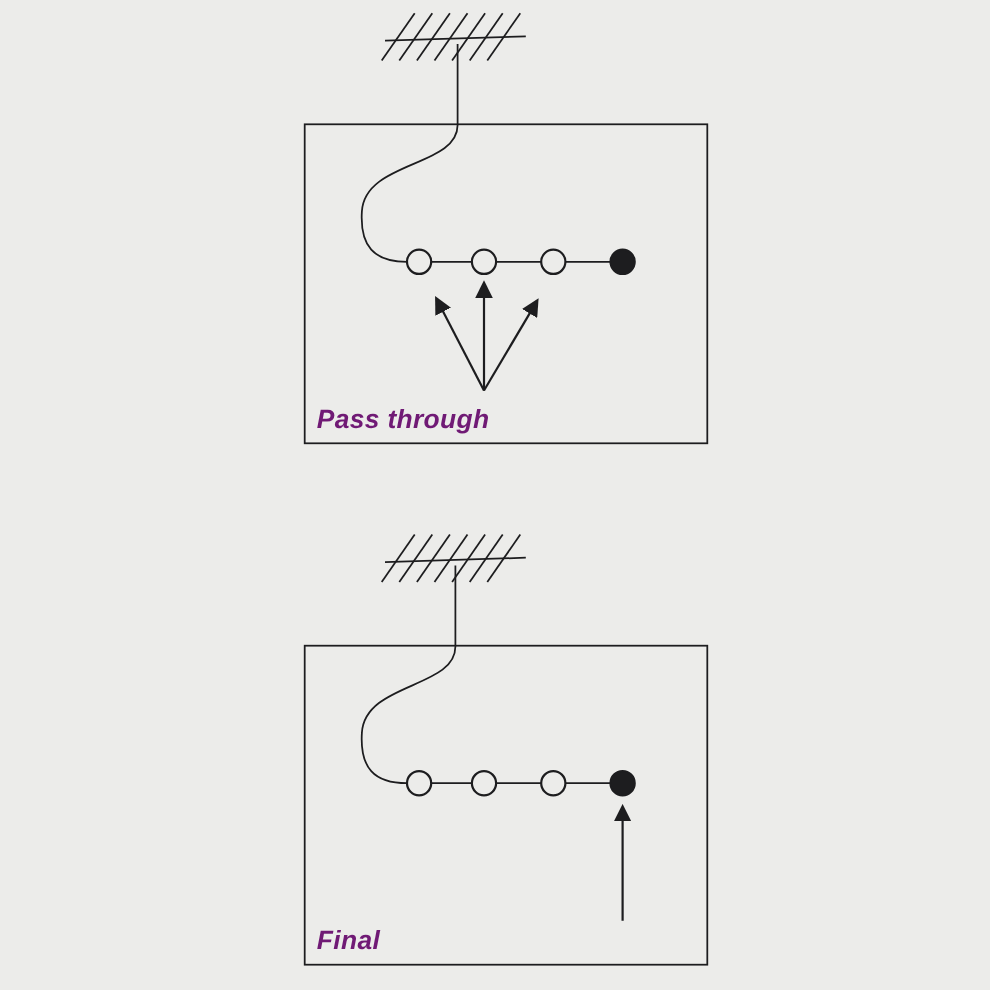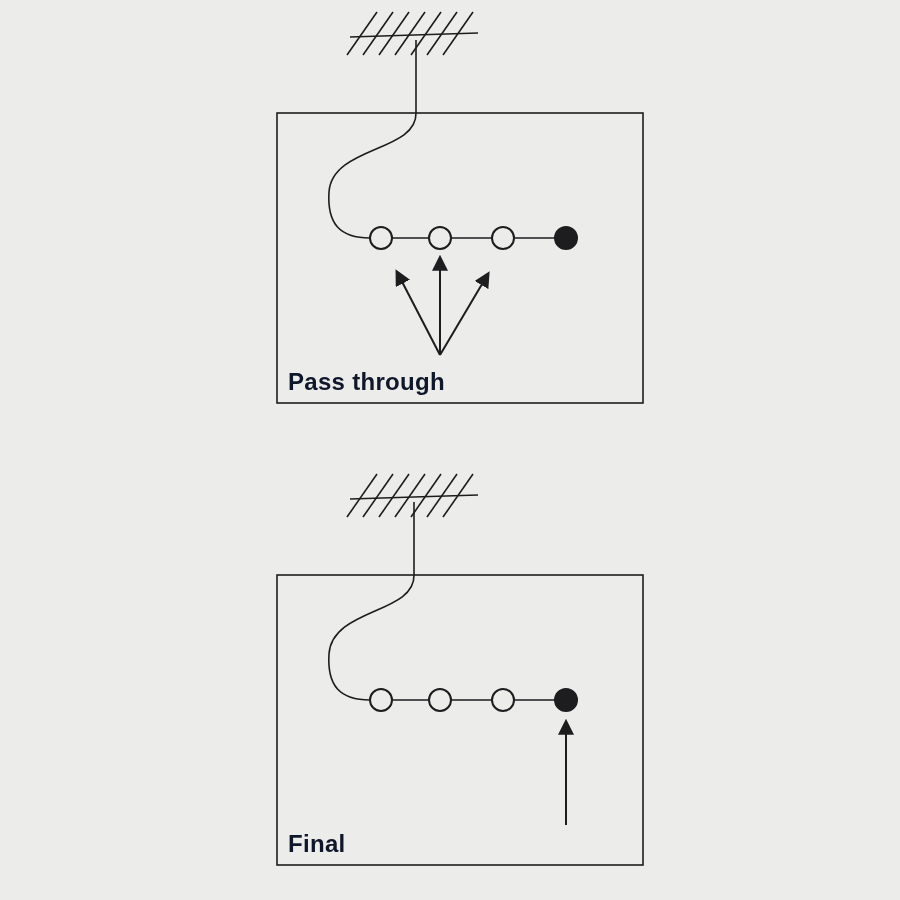--- a/index.html
+++ b/index.html
@@ -14,36 +14,37 @@
     position: relative;
     overflow: hidden;
   }
   .panel {
     position: absolute;
     left: 250px;
     width: 420px;
     height: 412px;
   }
   .panel.top { top: 0; }
-  .panel.bottom { top: 462px; }
+  .panel.bottom { top: 474px; }
   .panel svg {
     position: absolute;
     left: 0;
     top: 0;
     display: block;
   }
   .panel-label {
     position: absolute;
     left: 38px;
     top: 368px;
     font-size: 24px;
     font-weight: bold;
-    color: #0f172a;
+    color: #701a75;
     letter-spacing: 0.3px;
     user-select: none;
+    font-style: italic;
   }
 </style>
 </head>
 <body>
 
 <div class="panel top">
   <svg width="420" height="412" viewBox="0 0 420 412">
     <defs>
       <marker id="ah1" viewBox="0 0 10 10" refX="8" refY="5" markerWidth="8" markerHeight="8" orient="auto-start-reverse">
         <path d="M0,0 L10,5 L0,10 z" fill="#1D1D1F"></path>

